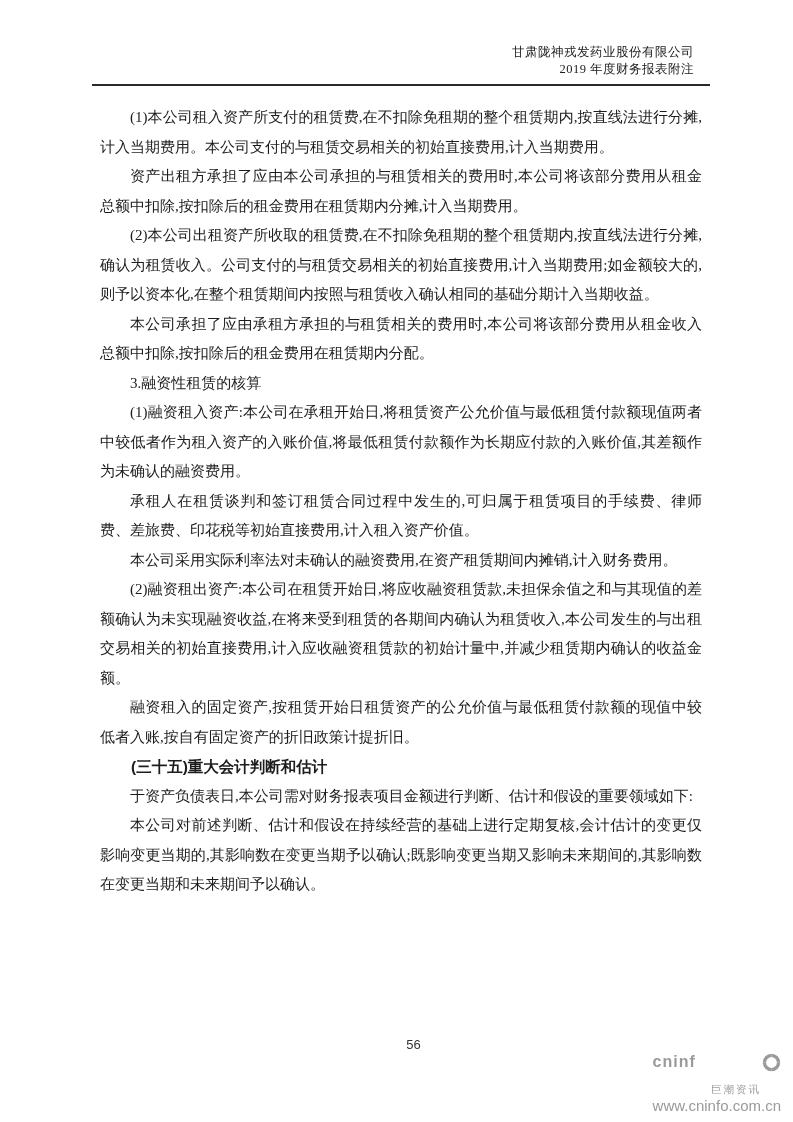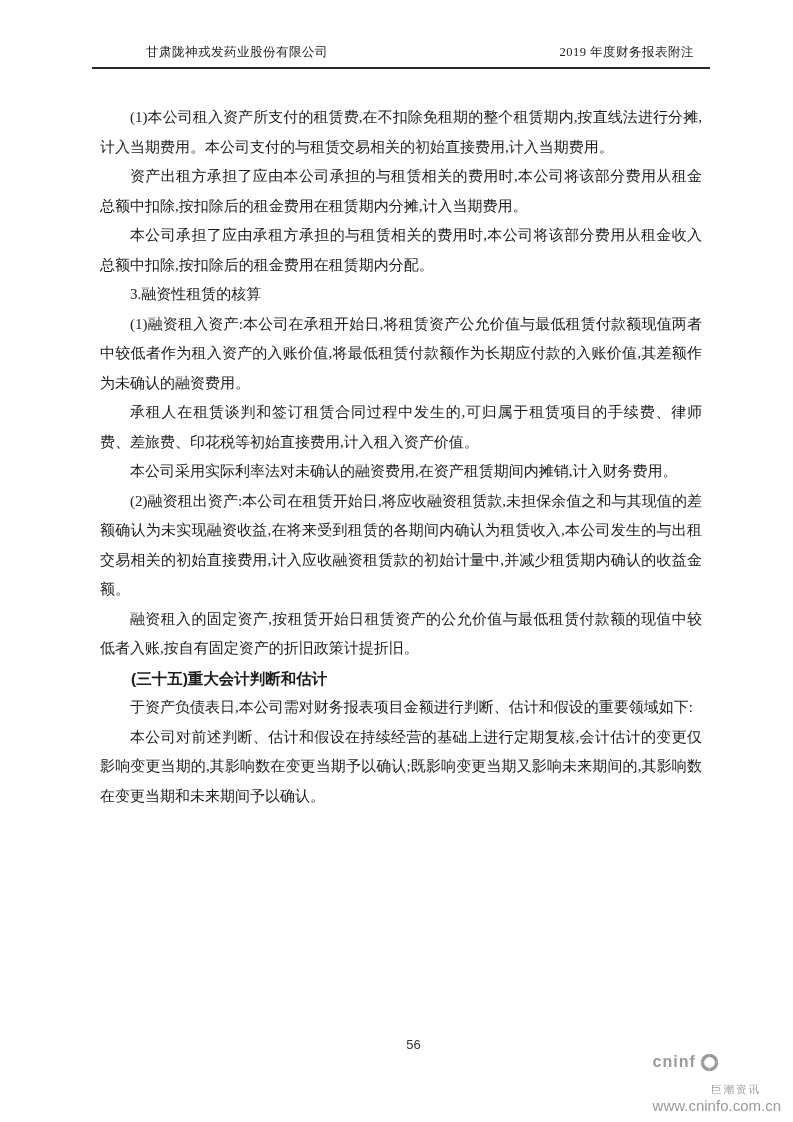--- a/index.html
+++ b/index.html
@@ -20,20 +20,21 @@
     width: 618px;
     box-sizing: border-box;
     display: flex;
     justify-content: space-between;
     align-items: flex-end;
     border-bottom: 2px solid #2a2a2a;
     padding: 0 16px 6px 54px;
     font-size: 12.5px;
     letter-spacing: 0.5px;
     white-space: nowrap;
+    flex-direction: column;
   }
   .body-text {
     position: absolute;
     top: 103px;
     left: 100px;
     width: 602px;
     font-size: 15px;
     line-height: 29.5px;
     text-align: justify;
   }
@@ -61,21 +62,21 @@
     right: 12px;
     bottom: 8px;
     text-align: right;
     color: #9a9a9a;
     font-family: "Liberation Sans", sans-serif;
     line-height: 1.15;
   }
   .logo-row1 {
     display: flex;
     align-items: center;
-    justify-content: flex-start;
+    justify-content: space-between;
     gap: 4px;
   }
   .logo-brand {
     font-weight: 700;
     font-size: 16px;
     letter-spacing: 1px;
   }
   .logo-cn {
     font-size: 10.5px;
     letter-spacing: 2px;
@@ -93,20 +94,21 @@
 <div class="page">
 
   <div class="header">
     <span>甘肃陇神戎发药业股份有限公司</span>
     <span>2019 年度财务报表附注</span>
   </div>
 
   <div class="body-text">
     <p>(1)本公司租入资产所支付的租赁费,在不扣除免租期的整个租赁期内,按直线法进行分摊,计入当期费用。本公司支付的与租赁交易相关的初始直接费用,计入当期费用。</p>
     <p>资产出租方承担了应由本公司承担的与租赁相关的费用时,本公司将该部分费用从租金总额中扣除,按扣除后的租金费用在租赁期内分摊,计入当期费用。</p>
+    <p>(2)本公司出租资产所收取的租赁费,在不扣除免租期的整个租赁期内,按直线法进行分摊,确认为租赁收入。公司支付的与租赁交易相关的初始直接费用,计入当期费用;如金额较大的,则予以资本化,在整个租赁期间内按照与租赁收入确认相同的基础分期计入当期收益。</p>
     <p>本公司承担了应由承租方承担的与租赁相关的费用时,本公司将该部分费用从租金收入总额中扣除,按扣除后的租金费用在租赁期内分配。</p>
     <p>3.融资性租赁的核算</p>
     <p>(1)融资租入资产:本公司在承租开始日,将租赁资产公允价值与最低租赁付款额现值两者中较低者作为租入资产的入账价值,将最低租赁付款额作为长期应付款的入账价值,其差额作为未确认的融资费用。</p>
     <p>承租人在租赁谈判和签订租赁合同过程中发生的,可归属于租赁项目的手续费、律师费、差旅费、印花税等初始直接费用,计入租入资产价值。</p>
     <p>本公司采用实际利率法对未确认的融资费用,在资产租赁期间内摊销,计入财务费用。</p>
     <p>(2)融资租出资产:本公司在租赁开始日,将应收融资租赁款,未担保余值之和与其现值的差额确认为未实现融资收益,在将来受到租赁的各期间内确认为租赁收入,本公司发生的与出租交易相关的初始直接费用,计入应收融资租赁款的初始计量中,并减少租赁期内确认的收益金额。</p>
     <p>融资租入的固定资产,按租赁开始日租赁资产的公允价值与最低租赁付款额的现值中较低者入账,按自有固定资产的折旧政策计提折旧。</p>
     <p class="section-heading">(三十五)重大会计判断和估计</p>
     <p>于资产负债表日,本公司需对财务报表项目金额进行判断、估计和假设的重要领域如下:</p>
     <p>本公司对前述判断、估计和假设在持续经营的基础上进行定期复核,会计估计的变更仅影响变更当期的,其影响数在变更当期予以确认;既影响变更当期又影响未来期间的,其影响数在变更当期和未来期间予以确认。</p>

